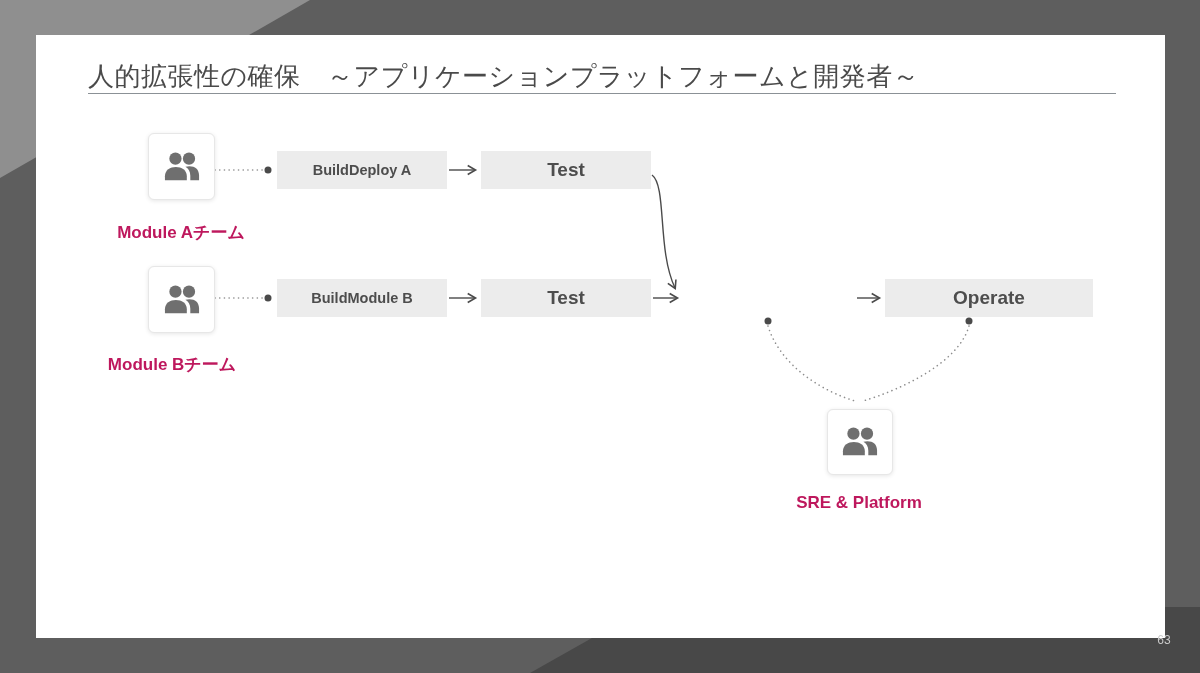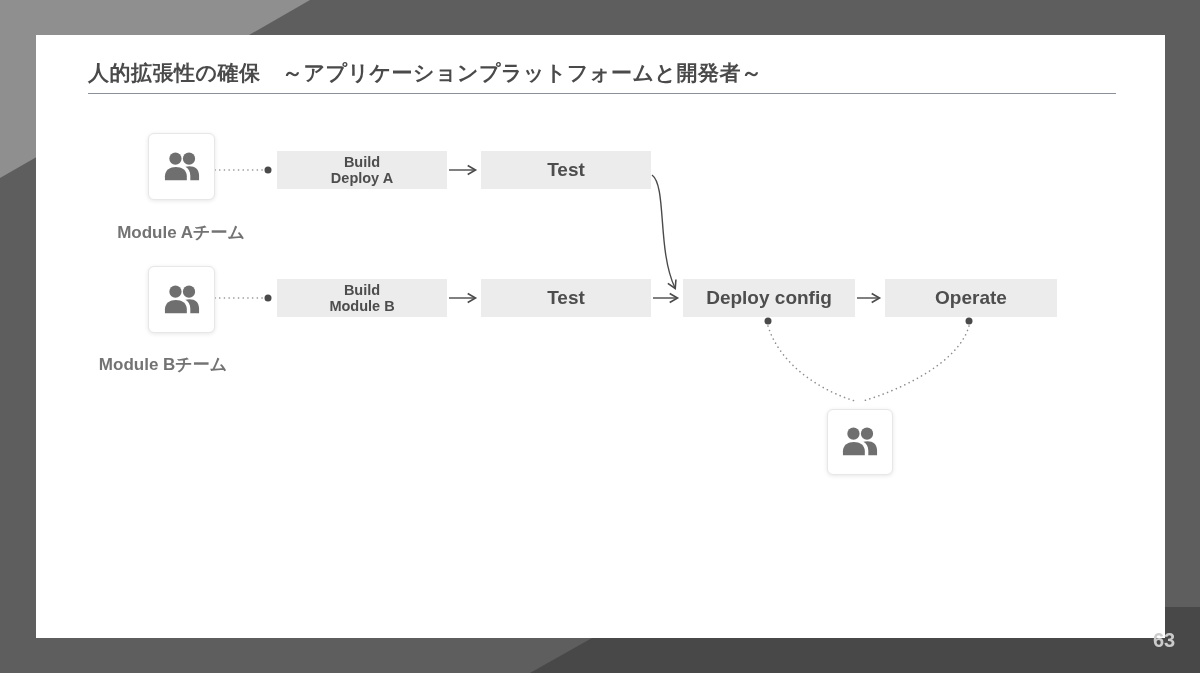--- a/index.html
+++ b/index.html
@@ -10,53 +10,53 @@
   }
   .bg-svg { position:absolute; left:0; top:0; }
 
   .slide {
     position:absolute; left:36px; top:35px; width:1129px; height:603px;
     background:#ffffff;
   }
 
   .title {
     position:absolute; left:52px; top:24px;
-    font-size:21px; font-weight:bold; color:#4a4a4a;
+    font-size:26px; font-weight:normal; color:#4a4a4a;
     letter-spacing:0.5px; white-space:pre;
   }
   .title-rule {
     position:absolute; left:52px; top:58px; width:1028px; height:1px;
     background:#8b9196;
   }
 
   .team-card {
     position:absolute; width:65px; height:65px;
     background:#ffffff; border:1px solid #e7e7e7; border-radius:6px;
     box-shadow:0 1px 4px rgba(0,0,0,0.10);
     display:flex; align-items:center; justify-content:center;
   }
   .team-label {
     position:absolute; width:180px; text-align:center;
-    font-size:17px; font-weight:bold; color:#737373;
+    font-size:17px; font-weight:bold; color:#be185d;
   }
 
   .flow-box {
     position:absolute; height:38px; background:#ececec; color:#4d4d4d;
-    display:flex; flex-direction:column; align-items:center; justify-content:center;
+    display:flex; flex-direction:row; align-items:center; justify-content:center;
     font-weight:bold; text-align:center;
   }
   .flow-box.small { font-size:14.5px; line-height:1.12; }
   .flow-box.big   { font-size:19px; }
 
   .connectors { position:absolute; left:0; top:0; pointer-events:none; }
 
   .page-num {
     position:absolute; left:1128px; top:607px; width:72px; height:66px;
     display:flex; align-items:center; justify-content:center;
-    color:#cbcbcb; font-size:20px; font-weight:bold;
+    color:#cbcbcb; font-size:12px; font-weight:normal;
   }
 </style>
 </head>
 <body>
 
 <svg class="bg-svg" width="1200" height="673">
   <rect x="0" y="0" width="1200" height="673" fill="#5e5e5e"></rect>
   <polygon points="0,0 310,0 0,178" fill="#8f8f8f"></polygon>
   <polygon points="530,673 592,638 1128,638 1128,607 1200,607 1200,673" fill="#484848"></polygon>
 </svg>
@@ -107,50 +107,48 @@
   <div class="team-card" style="left:112px; top:231px;">
     <svg width="42" height="42" viewBox="0 0 48 48">
       <g fill="#6f6f6f">
         <circle cx="16.5" cy="14.5" r="7"></circle>
         <circle cx="32" cy="14.5" r="7"></circle>
         <path d="M4.5 39 v-4.5 c0-7 6-10.5 12.5-10.5 s12.5 3.5 12.5 10.5 V39 Z"></path>
         <path d="M33.5 39 v-5 c0-4.8-2.2-8.2-5.6-10.3 1.4-0.5 3-0.7 4.6-0.7 6.5 0 11 3.5 11 10.5 V39 Z"></path>
       </g>
     </svg>
   </div>
-  <div class="team-label" style="left:37px; top:318px;text-align:center;">Module Bチーム</div>
+  <div class="team-label" style="left:46px; top:318px;text-align:center;">Module Bチーム</div>
 
   <div class="flow-box small" style="left:241px; top:116px; width:170px;">
     <span>Build</span>
     <span>Deploy A</span>
   </div>
   <div class="flow-box big" style="left:445px; top:116px; width:170px;">
     <span>Test</span>
   </div>
 
   <div class="flow-box small" style="left:241px; top:244px; width:170px;">
     <span>Build</span>
     <span>Module B</span>
   </div>
   <div class="flow-box big" style="left:445px; top:244px; width:170px;">
     <span>Test</span>
   </div>
-  <div class="flow-box big" style="left:647px; top:244px; width:172px;">
-    <span>Deploy config</span>
-  </div>
-  <div class="flow-box big" style="left:849px; top:244px; width:172px;">
+  <div class="flow-box big" style="left:849px; top:244px; width:208px;">
     <span>Operate</span>
   </div>
 
   <div class="team-card" style="left:791px; top:374px; width:64px; height:64px;">
     <svg width="42" height="42" viewBox="0 0 48 48">
       <g fill="#6f6f6f">
         <circle cx="16.5" cy="14.5" r="7"></circle>
         <circle cx="32" cy="14.5" r="7"></circle>
         <path d="M4.5 39 v-4.5 c0-7 6-10.5 12.5-10.5 s12.5 3.5 12.5 10.5 V39 Z"></path>
         <path d="M33.5 39 v-5 c0-4.8-2.2-8.2-5.6-10.3 1.4-0.5 3-0.7 4.6-0.7 6.5 0 11 3.5 11 10.5 V39 Z"></path>
       </g>
     </svg>
   </div>
+  <div class="team-label" style="left:733px; top:458px;">SRE &amp; Platform</div>
 
 </div>
 
 <div class="page-num">63</div>
 
 </body></html>

